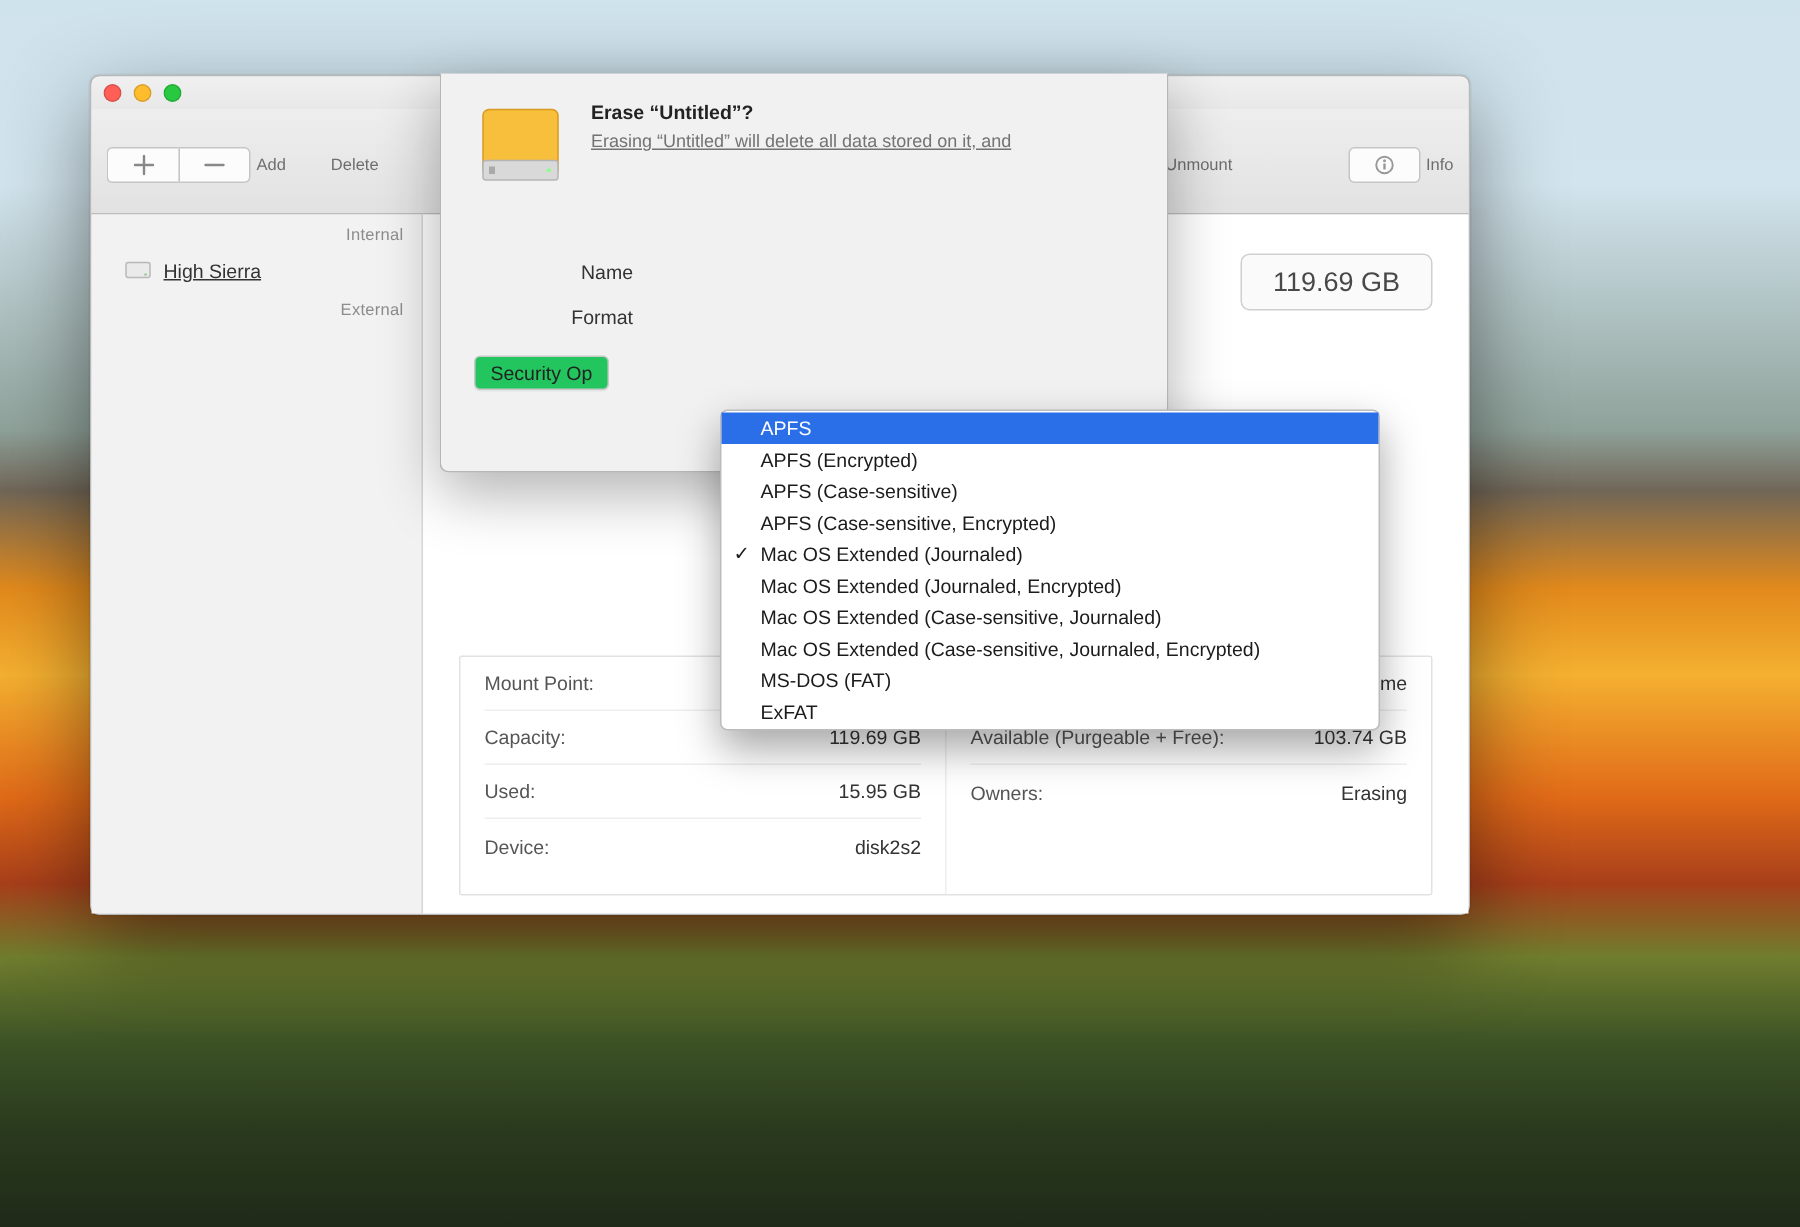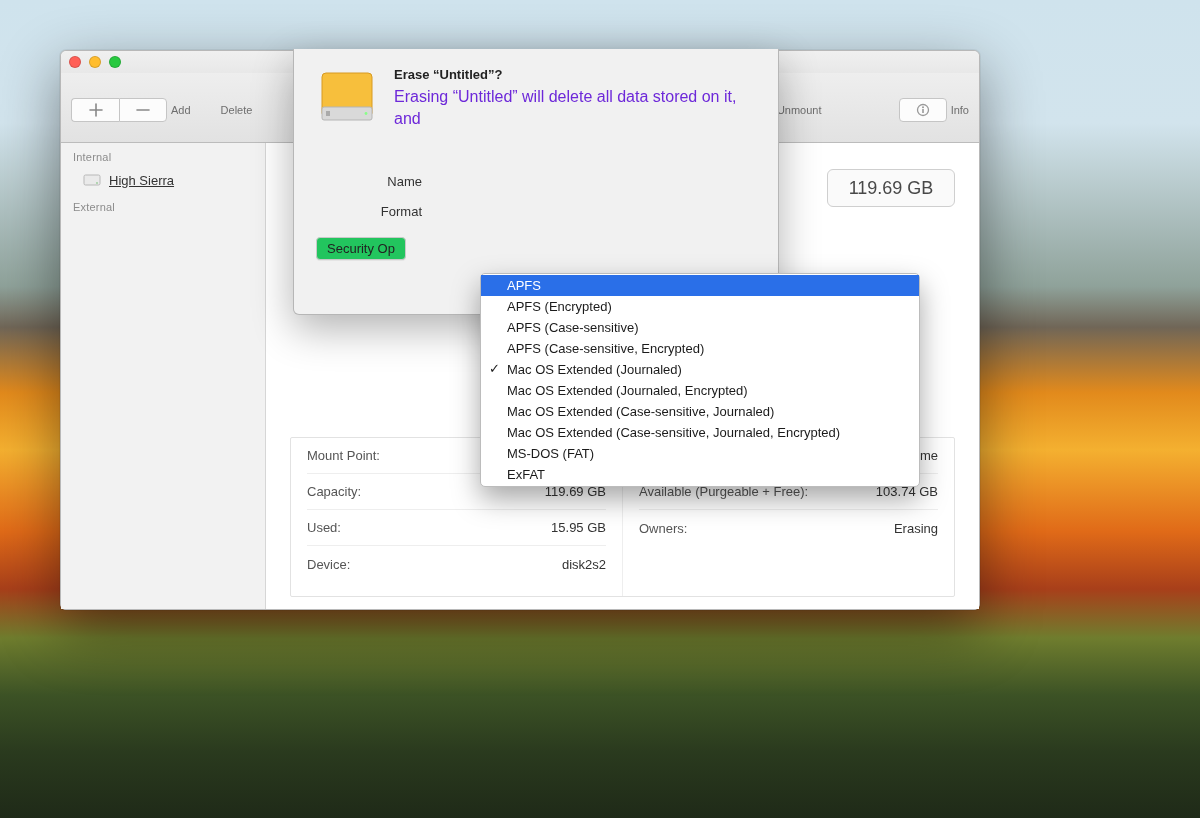--- a/index.html
+++ b/index.html
@@ -44,22 +44,22 @@
     background:#fcfcfc; border:1px solid #c5c5c5; width:48px; height:24px;
     display:flex; align-items:center; justify-content:center; color:#6f6f6f;
     border-radius:4px; cursor:default;
   }
   .tbitem { display:flex; flex-direction:row; align-items:center; gap:4px; }
   .tblabel { font-size:11px; color:#6e6e6e; }
   .spacer { flex:1; }
 
   .body { flex:1; display:flex; min-height:0; }
   .sidebar {
-    width: 205px; background:#f2f2f2; border-right:1px solid #d6d6d6;
-    font-size:13px; color:#333;
+    width: 221px; background:#f2f2f2; border-right:1px solid #d6d6d6;
+    font-size:13px; color:#333;text-align:right;
   }
   .sb-head { font-size:11px; color:#8c8c8c; padding:8px 12px 4px 12px; letter-spacing:.2px; }
   .sb-item { display:flex; align-items:center; gap:8px; padding:4px 10px 4px 22px; height:26px;text-decoration:underline;}
   .sb-item.sel { background:#dcdcdc; }
   .sb-item .eject { margin-left:auto; color:#8a8a8a; width:18px; text-align:center;}
   .hd-icon{ width:18px;height:18px;}
   .ext-icon{ width:18px;height:18px;}
 
   .main { flex:1; background:#ffffff; position:relative; overflow:hidden;}
   .capacity-badge{
@@ -82,21 +82,21 @@
   
   .sheet{
     position:absolute; left:232px; top:-2px; width:486px; height:266px;
     background:#f1f1f1; border:1px solid #b6b6b6; border-top:none;
     border-radius:0 0 6px 6px; box-shadow:0 14px 40px rgba(0,0,0,0.3);
     padding:18px 22px;
   }
   .sheet-head{ display:flex; gap:16px;}
   .drive-icon{ width:62px;height:62px; flex-shrink:0;}
   .sheet-title{ font-weight:600; font-size:13px; color:#222; margin-bottom:4px;}
-  .sheet-desc{ font-size:16px; color:#6d28d9; line-height:1.35; max-width:360px;}
+  .sheet-desc{ font-size:12px; color:#737373; line-height:1.35; max-width:360px;text-decoration:underline;}
   .form{ margin-top:30px;}
   .form-row{ display:flex; align-items:flex-end; height:30px;}
   .form-row label{ width:116px; text-align:right; padding-right:10px; font-size:13px; color:#333;}
   .sec-btn{
     margin-top:18px; background:#22c55e; border:1px solid #c9c9c9; border-radius:4px;
     padding:3px 10px; font-size:13px; color:#222; box-shadow:0 1px 0 rgba(0,0,0,0.05);
     display:inline-block;
   }
 
   

